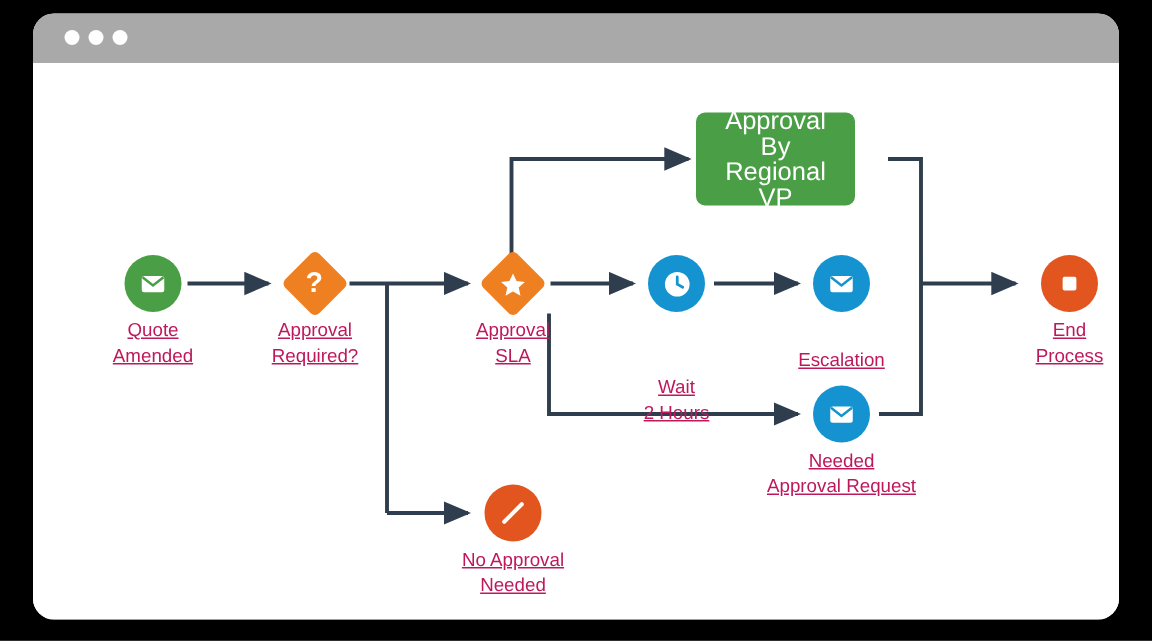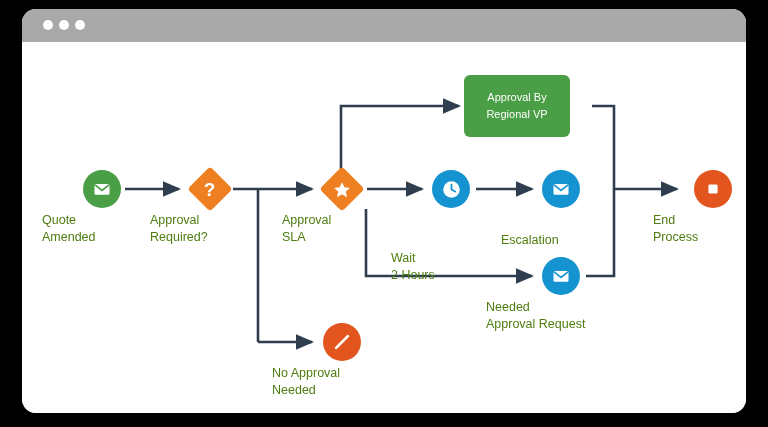--- a/index.html
+++ b/index.html
@@ -12,22 +12,22 @@
   #canvas{position:absolute;left:0;top:33px;width:724px;height:371px;background:#fff;}
   svg.flow{position:absolute;left:0;top:0;width:724px;height:371px;}
   .node{position:absolute;}
   .circ{width:38px;height:38px;border-radius:50%;display:flex;align-items:center;justify-content:center;}
   .green{background:#4a9e45;}
   .blue{background:#1593d1;}
   .redc{background:#e2551f;}
   .diamond{width:32px;height:32px;transform:rotate(45deg);border-radius:4px;background:#ef8022;display:flex;align-items:center;justify-content:center;}
   .diamond > *{transform:rotate(-45deg);}
   .qmark{color:#fff;font-size:19px;font-weight:bold;line-height:1;font-family:"Liberation Sans",sans-serif;}
-  .label{position:absolute;color:#4d7c0f;font-size:12.5px;line-height:17px;white-space:pre-line;}
-  .boxnode{position:absolute;background:#4a9e45;border-radius:6px;color:#fff;font-size:11px;line-height:17px;display:flex;align-items:center;justify-content:center;text-align:center;white-space:pre-line;padding:0 8px;box-sizing:border-box;}
+  .label{position:absolute;text-align:center;color:#be185d;font-size:12.5px;line-height:17px;white-space:pre-line;text-decoration:underline;}
+  .boxnode{position:absolute;background:#4a9e45;border-radius:6px;color:#fff;font-size:17px;line-height:17px;display:flex;align-items:center;justify-content:center;text-align:center;white-space:pre-line;padding:0 8px;box-sizing:border-box;}
 </style>
 </head>
 <body>
 
 <div id="screen">
   <div id="window">
 
     <div id="titlebar">
       <span class="dot" id="d1"></span>
       <span class="dot" id="d2"></span>

